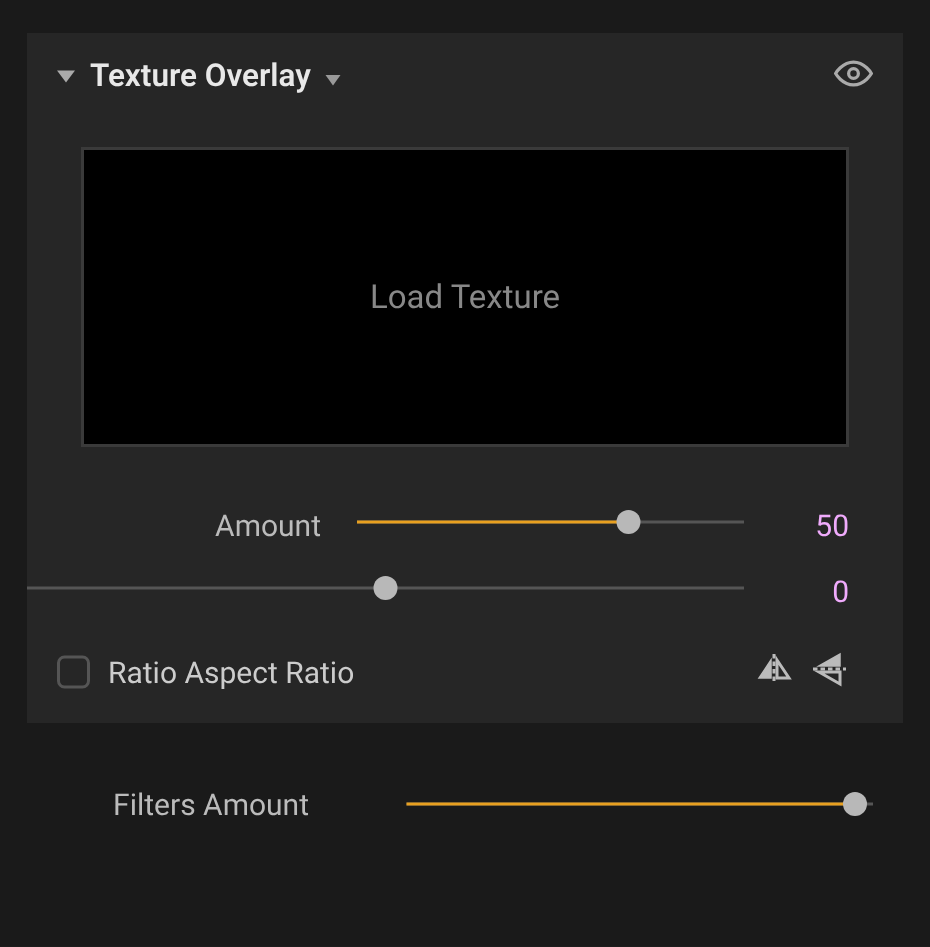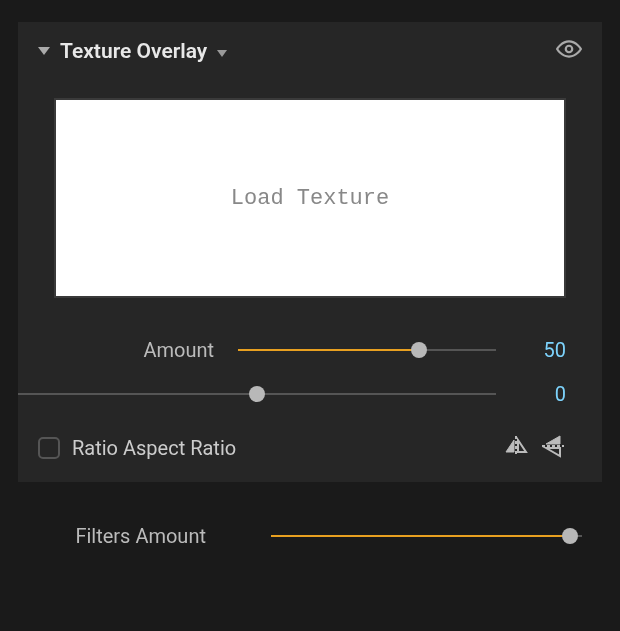--- a/index.html
+++ b/index.html
@@ -4,29 +4,29 @@
 <style>
   * { box-sizing: border-box; margin: 0; padding: 0; }
   html, body { width: 620px; height: 631px; background: #1a1a1a; font-family: -apple-system, "Segoe UI", Roboto, sans-serif; color: #c8c8c8; }
   .panel { background: #262626; margin: 22px 18px 0 18px; padding: 0 0 20px 0; }
   .panel-header { display: flex; align-items: center; padding: 14px 20px 14px 20px; }
   .collapse-arrow { width: 0; height: 0; border-left: 6px solid transparent; border-right: 6px solid transparent; border-top: 8px solid #aaa; margin-right: 10px; }
   .panel-title { font-size: 21px; font-weight: 600; color: #e8e8e8; }
   .dropdown-caret { width: 0; height: 0; border-left: 5px solid transparent; border-right: 5px solid transparent; border-top: 7px solid #999; margin-left: 10px; margin-top: 4px; }
   .spacer { flex: 1; }
   .eye-icon svg { width: 26px; height: 26px; stroke: #aaa; fill: none; stroke-width: 2; }
-  .texture-well { margin: 18px 36px 30px 36px; height: 200px; border: 2px solid #3a3a3a; background: #ffffff; display: flex; align-items: center; justify-content: center; cursor: pointer; font-family: Liberation Mono, monospace; }
+  .texture-well { margin: 18px 36px 30px 36px; height: 200px; border: 2px solid #3a3a3a; background: #000000; display: flex; align-items: center; justify-content: center; cursor: pointer; }
   .texture-well span { font-size: 22px; color: #888; }
-  .slider-row { display: flex; align-items: center; padding: 10px 36px 10px 0; }
+  .slider-row { display: flex; padding: 10px 36px 10px 0; }
   .slider-label { width: 220px; text-align: right; padding-right: 24px; font-size: 20px; color: #bbb; }
   .slider-track { position: relative; flex: 1; height: 20px; cursor: pointer; }
   .track-bg { position: absolute; top: 9px; left: 0; right: 0; height: 2px; background: #555; }
   .track-fill { position: absolute; top: 9px; left: 0; height: 2px; background: #e8a020; }
   .handle { position: absolute; top: 2px; width: 16px; height: 16px; border-radius: 50%; background: #b8b8b8; transform: translateX(-50%); }
-  .slider-value { width: 70px; text-align: right; font-size: 20px; color: #7dd3fc; }
+  .slider-value { width: 70px; text-align: right; font-size: 20px; color: #f0abfc; }
   .bottom-row { display: flex; align-items: center; padding: 18px 36px 0 20px; }
   .checkbox { width: 22px; height: 22px; border: 2px solid #555; border-radius: 5px; margin-right: 12px; cursor: pointer; }
   .checkbox-label { font-size: 20px; color: #ccc; }
   .flip-icons { display: flex; gap: 10px; }
   .flip-icons svg { width: 26px; height: 24px; stroke: #bbb; fill: #bbb; cursor: pointer; }
   .global-slider { padding: 42px 38px 0 0; display: flex; align-items: center; gap: 41px; }
   .global-slider .slider-label { width: 230px; }
 </style>
 </head>
 <body>

